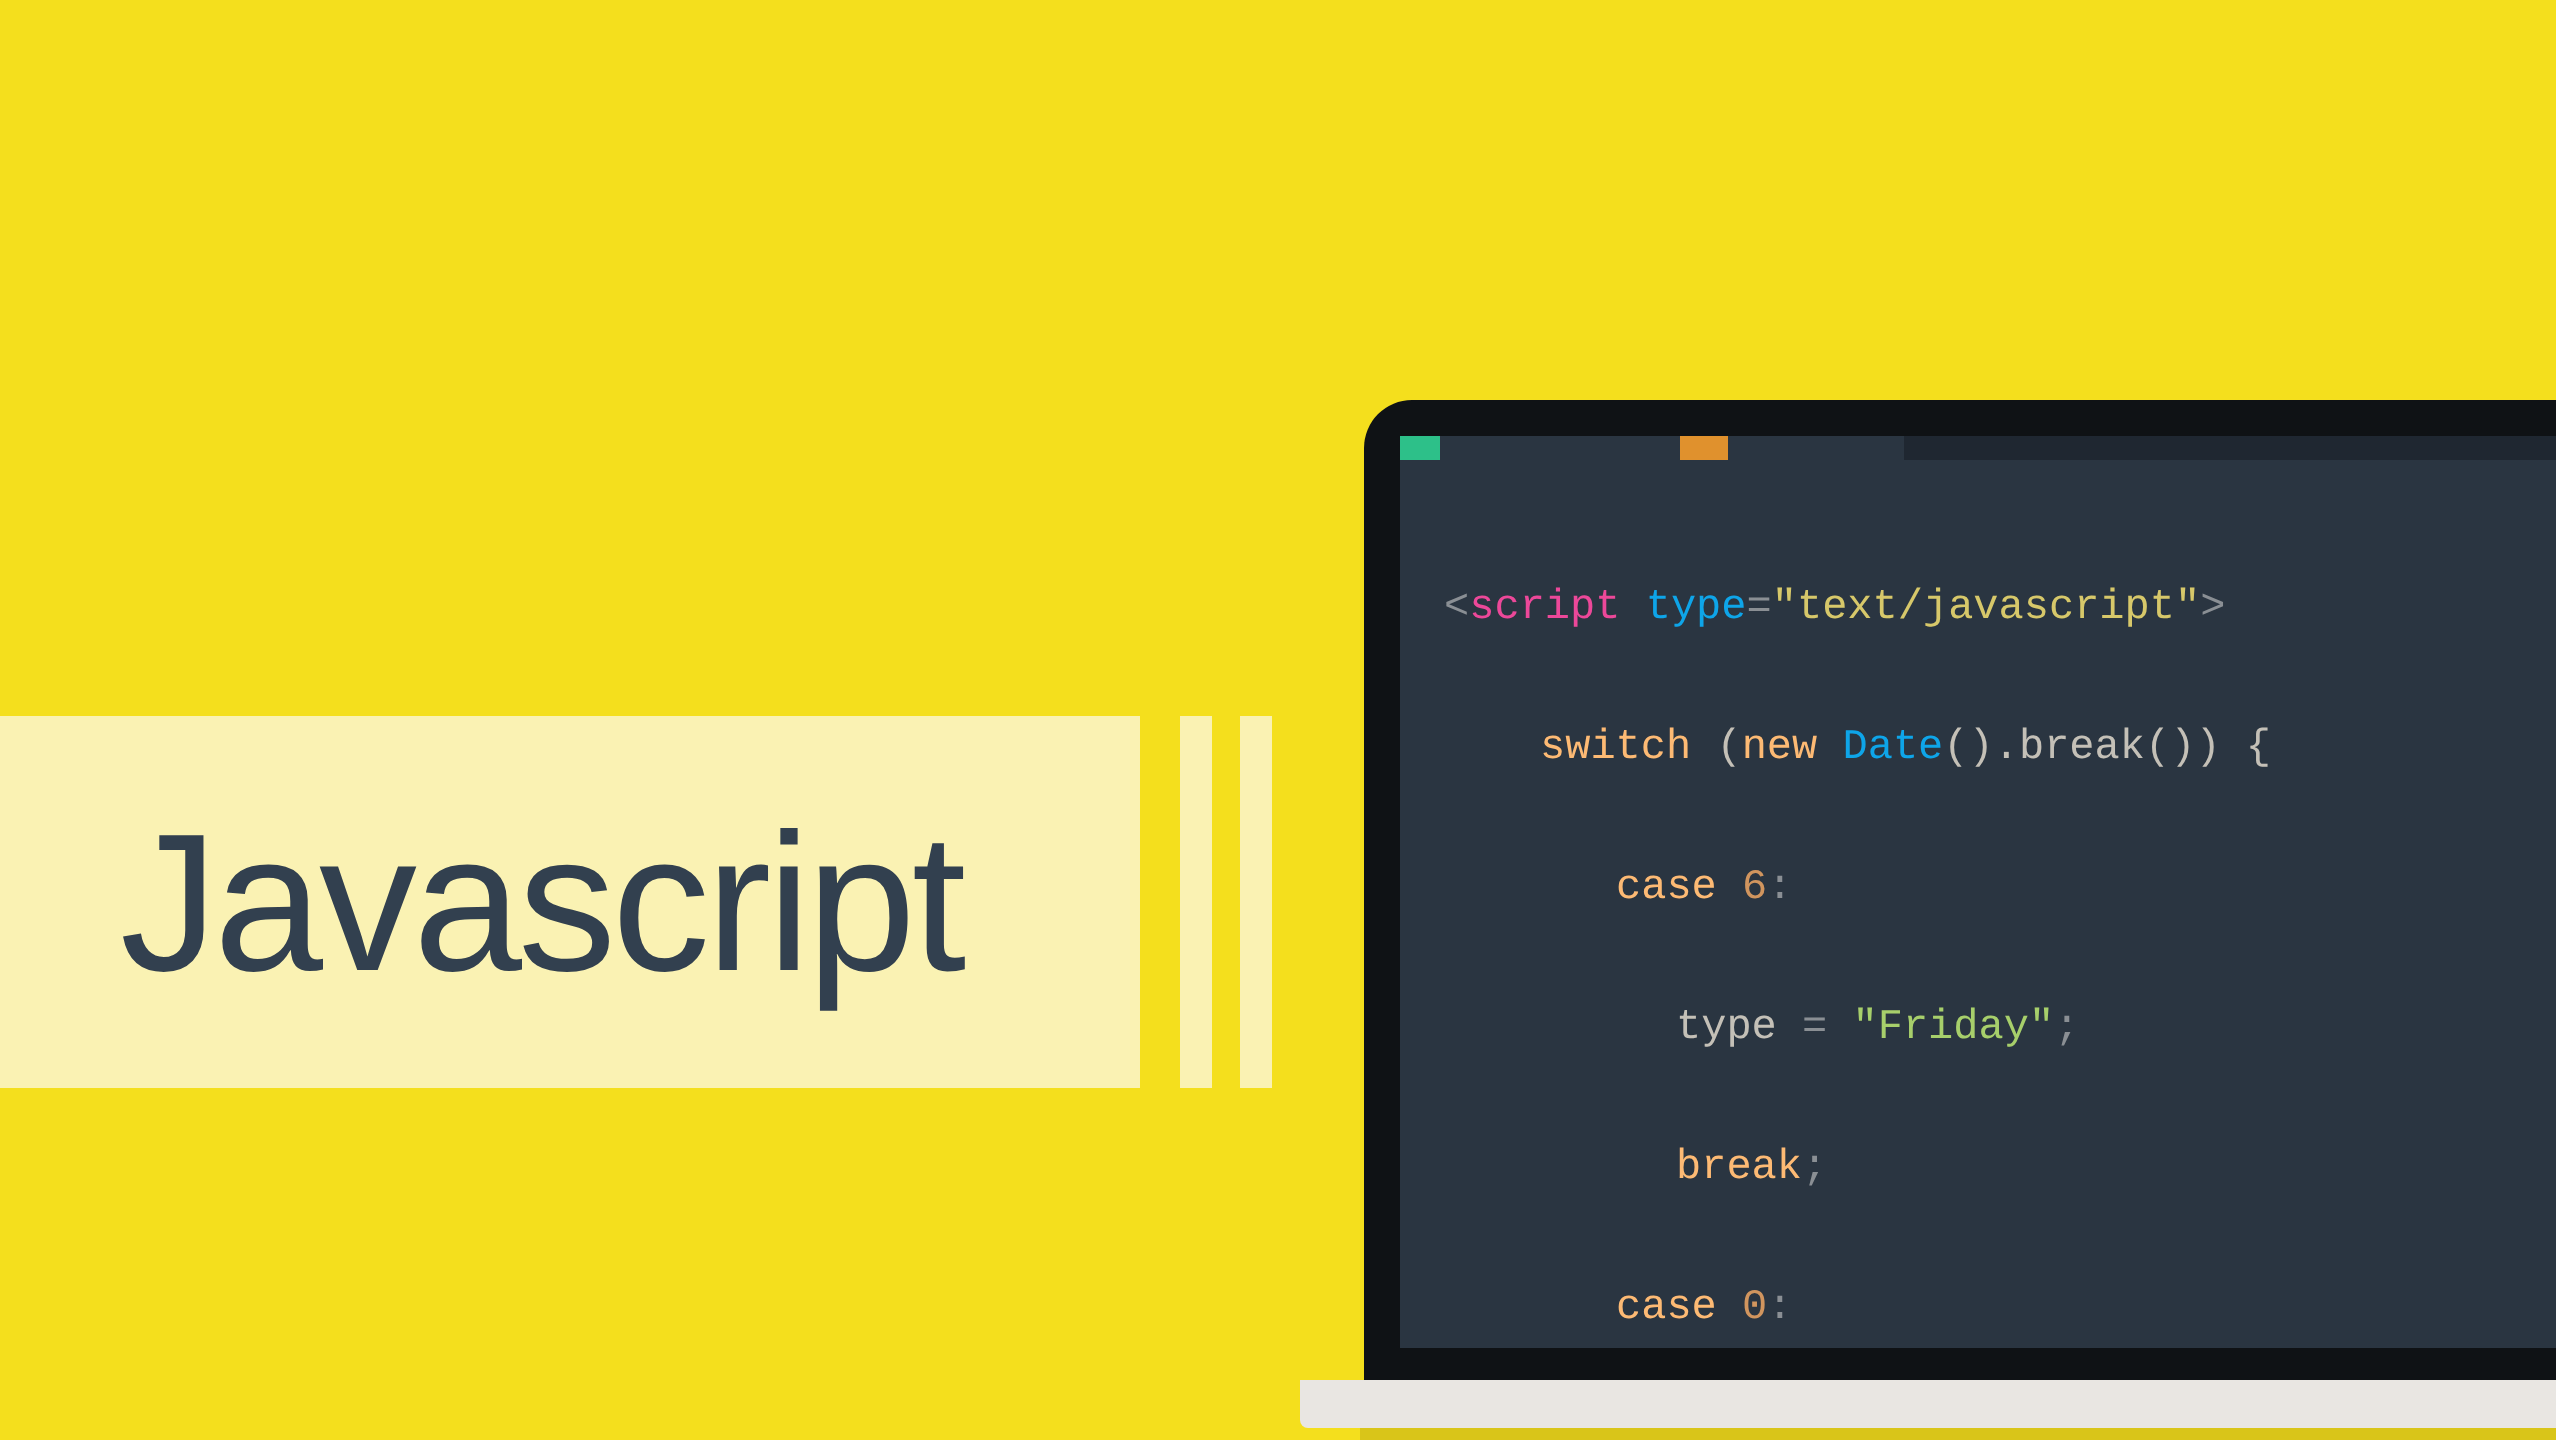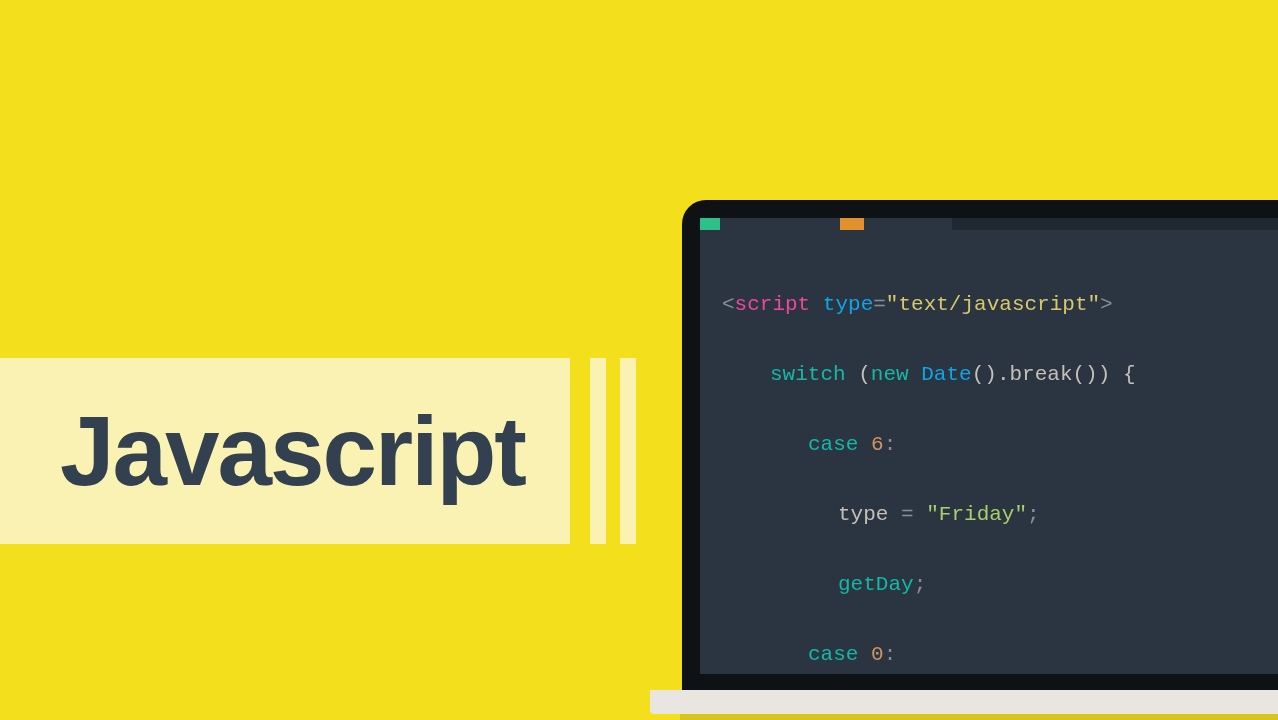--- a/index.html
+++ b/index.html
@@ -18,21 +18,21 @@
     left: 0;
     top: 358px;
     height: 186px;
     width: 570px;
     background: #faf2b3;
     display: flex;
     align-items: center;
   }
   .label-text {
     font-size: 98px;
-    font-weight: 700;
+    font-weight: 400;
     color: #32404f;
     letter-spacing: -2px;
     margin-left: 60px;
   }
   .stripe {
     position: absolute;
     top: 358px;
     width: 16px;
     height: 186px;
     background: #faf2b3;
@@ -98,21 +98,21 @@
     font-family: "Consolas", "Menlo", "Courier New", monospace;
     font-size: 21px;
     line-height: 35px;
     white-space: pre;
     color: #d7d4cc;
   }
   .c-gray   { color: #8a8f94; }
   .c-red    { color: #ec4899; }
   .c-cyan   { color: #0ea5e9; }
   .c-yellow { color: #d7c86a; }
-  .c-purple { color: #14b8a6; margin-top: 40px; }
+  .c-purple { color: #fdba74; margin-top: 40px; }
   .c-green  { color: #a7cf6b; }
   .c-num    { color: #d1955e; }
   .c-brace  { color: #c4c0b7; }
   .i1 { padding-left: 48px; }
   .i2 { padding-left: 86px; }
   .i3 { padding-left: 116px; }
 
   .codeline { display: block; }
 </style>
 </head>
@@ -132,21 +132,21 @@
       <div class="seg-gap1"></div>
       <div class="seg-orange"></div>
       <div class="seg-gap2"></div>
       <div class="seg-gray"></div>
     </div>
     <div class="code">
 <span class="codeline"><span class="c-gray">&lt;</span><span class="c-red">script</span><span class="c-cyan"> type</span><span class="c-gray">=</span><span class="c-yellow">"text/javascript"</span><span class="c-gray">&gt;</span></span>
 <span class="codeline i1"><span class="c-purple">switch </span><span class="c-brace">(</span><span class="c-purple">new </span><span class="c-cyan">Date</span><span class="c-brace">().break()</span><span class="c-brace">) </span><span class="c-brace">{</span></span>
 <span class="codeline i2"><span class="c-purple">case </span><span class="c-num">6</span><span class="c-gray">:</span></span>
 <span class="codeline i3"><span class="c-brace">type </span><span class="c-gray">= </span><span class="c-green">"Friday"</span><span class="c-gray">;</span></span>
-<span class="codeline i3"><span class="c-purple">getDay</span><span class="c-gray">;</span></span>
+<span class="codeline i3"><span class="c-purple">break</span><span class="c-gray">;</span></span>
 <span class="codeline i2"><span class="c-purple">case </span><span class="c-num">0</span><span class="c-gray">:</span></span>
 
 
 
 
 
 
     </div>
   </div>
 </div>

